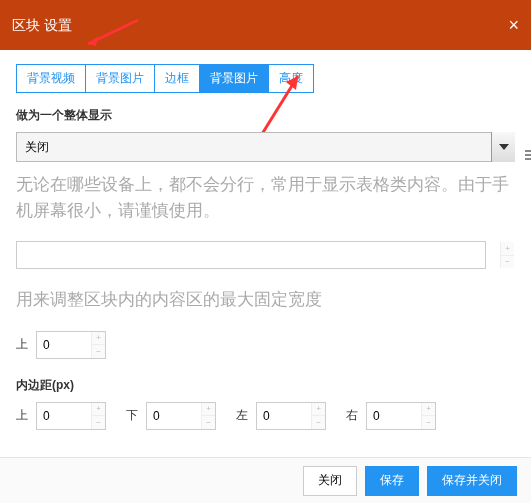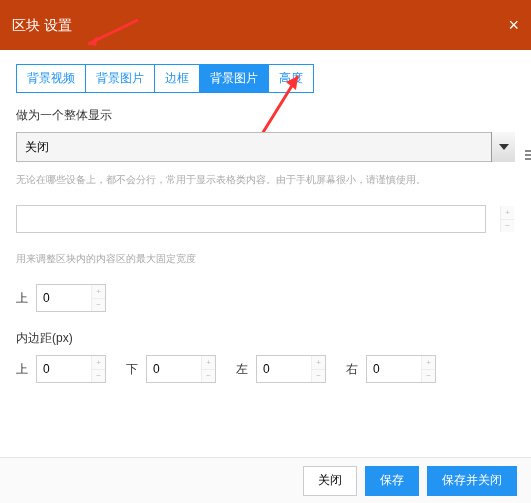--- a/index.html
+++ b/index.html
@@ -6,26 +6,26 @@
 body { font-family: "Microsoft YaHei", Arial, sans-serif; font-size: 12px; color: #333; background: #fff; width: 531px; height: 503px; overflow: hidden; position: relative; }
 .header { background: #c2410c; color: #fff; height: 50px; line-height: 38px; padding: 0 12px; display: flex; justify-content: space-between; align-items: center; }
 .header-title { font-size: 14px; }
 .close-x { font-size: 18px; cursor: pointer; }
 .arrow1 { position: absolute; top: 18px; left: 80px; pointer-events: none; }
 .arrow2 { position: absolute; top: 68px; left: 256px; pointer-events: none; }
 .content { padding: 14px 16px 0 16px; height: 420px; overflow-y: auto; }
 .tabs { display: flex; gap: 0; margin-bottom: 14px; }
 .tab { border: 1px solid #2494f2; color: #2494f2; background: #fff; padding: 5px 10px; font-size: 12px; cursor: pointer; margin-right: -1px; }
 .tab.active { background: #2494f2; color: #fff; }
-.field-label { font-weight: normal; font-size: 12px; margin-bottom: 8px; display: block; }
+.field-label { font-weight: bold; font-size: 12px; margin-bottom: 8px; display: block; }
 .select-wrap { position: relative; margin-bottom: 10px; }
 .select { width: 100%; border: 1px solid #bbb; height: 30px; padding: 0 30px 0 8px; background: #f5f5f5; font-size: 12px; appearance: none; }
 .select-btn { position: absolute; right: 0; top: 0; width: 24px; height: 30px; border-left: 1px solid #999; background: linear-gradient(#f8f8f8,#ddd); display: flex; align-items: center; justify-content: center; pointer-events: none; }
 .select-btn svg { width: 10px; height: 6px; }
-.help-text { color: #aaa; font-size: 10px; margin-bottom: 18px; line-height: 1.5; }
+.help-text { color: #aaa; font-size: 17px; margin-bottom: 18px; line-height: 1.5; }
 .num-group { margin-bottom: 18px; }
 .num-row { display: flex; gap: 20px; flex-wrap: wrap; }
 .num-item { display: flex; align-items: center; gap: 6px; }
 .num-lbl { font-size: 12px; min-width: 14px; }
 .spinner { position: relative; display: flex; }
 .num-input { width: 70px; height: 28px; border: 1px solid #ccc; padding: 0 18px 0 6px; font-size: 12px; }
 .num-input.wide { width: 470px; }
 .spin-btns { position: absolute; right: 1px; top: 1px; bottom: 1px; width: 14px; display: flex; flex-direction: column; }
 .spin-btn { flex: 1; border-left: 1px solid #eee; background: #fafafa; display: flex; align-items: center; justify-content: center; cursor: pointer; font-size: 8px; color: #bbb; }
 .spin-btn:first-child { border-bottom: 1px solid #eee; }

